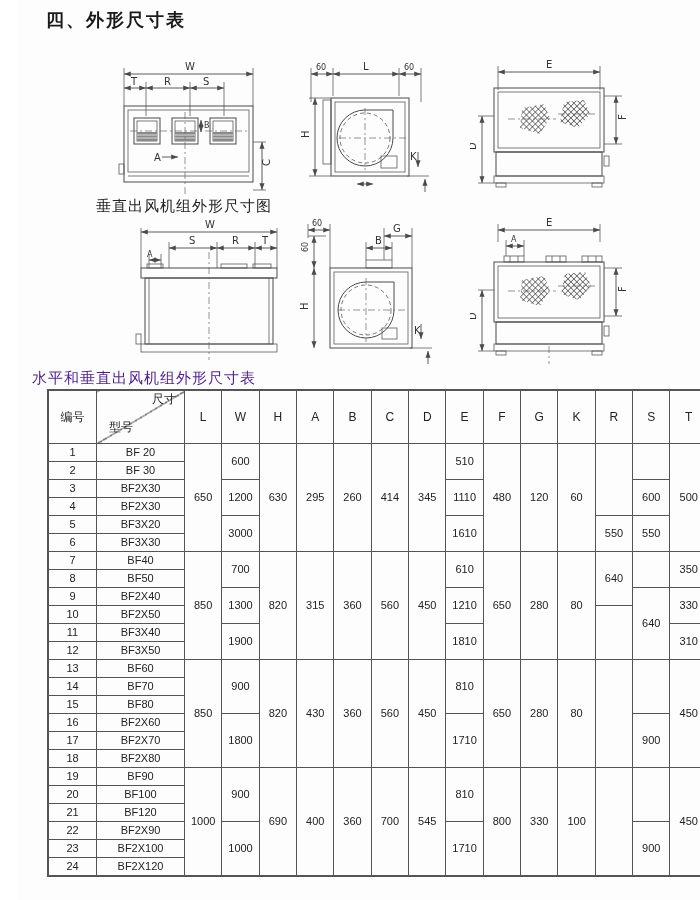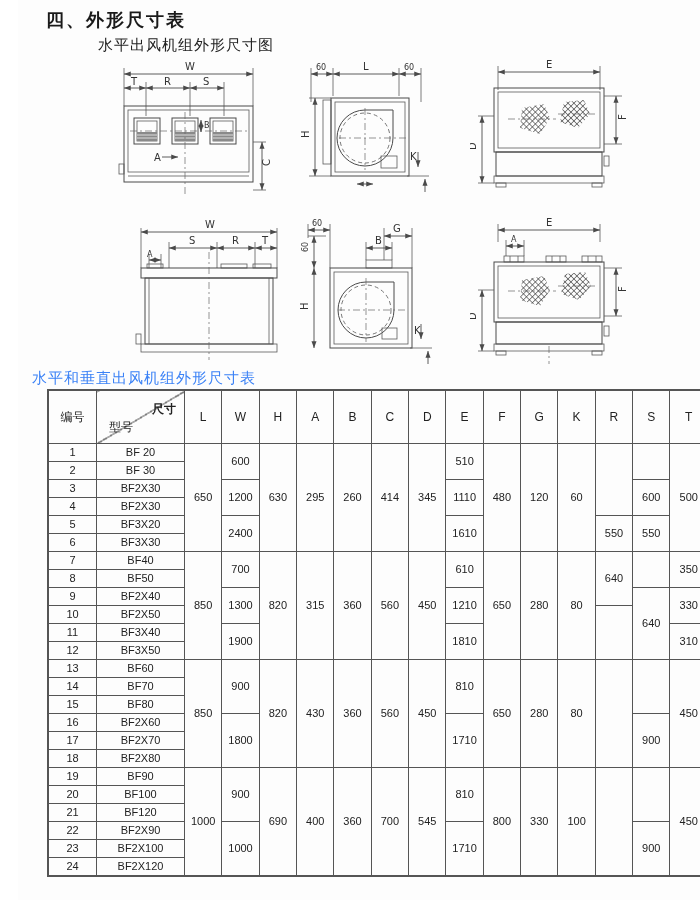--- a/index.html
+++ b/index.html
@@ -2,61 +2,60 @@
 <html><head>
 <meta charset="utf-8">
 <style>
   html,body{margin:0;padding:0;}
   body{background:#ffffff;font-family:"Liberation Sans","DejaVu Sans",sans-serif;color:#222;}
   .page{position:relative;width:700px;height:900px;background:#fdfdfd;overflow:hidden;margin-left:18px;}
   .page-title{position:absolute;left:28px;top:8px;font-size:18px;font-weight:bold;letter-spacing:2px;color:#1a1a1a;}
   .sub-title{position:absolute;font-size:15px;color:#222;letter-spacing:1px;}
   .sub-h{left:80px;top:36px;}
   .sub-v{left:78px;top:197px;}
-  .tbl-caption{position:absolute;left:14px;top:369px;font-size:15px;letter-spacing:1px;color:#3b82f6;}
+  .tbl-caption{position:absolute;left:14px;top:369px;font-size:15px;letter-spacing:1px;color:#4c1d95;}
   .diag{position:absolute;}
   
   .ln{stroke:#4a4a4a;stroke-width:1;fill:none;}
   .ln2{stroke:#5a5a5a;stroke-width:0.8;fill:none;}
   .dim{stroke:#4a4a4a;stroke-width:0.9;fill:none;marker-start:url(#arr);marker-end:url(#arr);}
   .dime{stroke:#4a4a4a;stroke-width:0.9;fill:none;marker-end:url(#arr);}
   .cl{stroke:#666;stroke-width:0.7;fill:none;stroke-dasharray:7 3 2 3;}
   .dash{stroke:#555;stroke-width:0.8;fill:none;stroke-dasharray:4 3;}
   .lbl{font-family:"DejaVu Sans",sans-serif;font-size:10px;fill:#333;}
   .lbs{font-family:"DejaVu Sans",sans-serif;font-size:8px;fill:#333;}
   .grille{fill:#8a8a8a;}
   
   .dim-table{position:absolute;left:30px;top:390px;border-collapse:collapse;table-layout:fixed;width:660px;font-size:11px;}
   .dim-table td,.dim-table th{border:1px solid #555;text-align:center;vertical-align:middle;padding:0;font-weight:normal;color:#222;overflow:hidden;}
   .dim-table thead th{height:52px;font-size:12px;}
   .dim-table tbody td{height:17px;line-height:17px;}
   .dim-table{outline:1px solid #555;}
   th.diag-cell{position:relative;background-image:linear-gradient(to bottom right,transparent 49.4%,#555 49.4%,#555 50.6%,transparent 50.6%);}
-  th.diag-cell .tr-lab{position:absolute;top:10px;right:8px;font-weight:bold;}
+  th.diag-cell .tr-lab{position:absolute;top:0;right:8px;}
   th.diag-cell .bl-lab{position:absolute;bottom:7px;left:12px;}
 </style>
 </head>
 <body>
 
 <div class="page">
 
   <svg width="0" height="0" style="position:absolute">
     <defs>
       <marker id="arr" viewBox="0 0 10 8" markerWidth="9" markerHeight="7" refX="8.6" refY="4" orient="auto-start-reverse">
         <path d="M0,0.8 L8.6,4 L0,7.2 Z" fill="#4a4a4a"></path>
       </marker>
       <pattern id="hatch" width="4.2" height="4.2" patternUnits="userSpaceOnUse" patternTransform="rotate(45)">
         <line x1="0" y1="0" x2="0" y2="4.2" stroke="#3a3a3a" stroke-width="1.2"></line>
         <line x1="0" y1="0" x2="4.2" y2="0" stroke="#3a3a3a" stroke-width="1.2"></line>
       </pattern>
     </defs>
   </svg>
 
   <div class="page-title">四、外形尺寸表</div>
-  <div class="sub-title sub-h">水平出风机组外形尺寸图</div>
 
   <svg class="diag" style="left:88px;top:58px" width="170" height="140" viewBox="0 0 170 140">
     <line class="ln2" x1="18" y1="48" x2="18" y2="10"></line>
       <line class="ln2" x1="147" y1="48" x2="147" y2="10"></line>
     <line class="ln2" x1="40" y1="58" x2="40" y2="24"></line>
       <line class="ln2" x1="84" y1="58" x2="84" y2="24"></line>
       <line class="ln2" x1="118" y1="58" x2="118" y2="24"></line>
     <line class="dim" x1="18" y1="16" x2="147" y2="16"></line>
     <text class="lbl" x="79" y="12">W</text>
     <line class="dim" x1="18" y1="30" x2="40" y2="30"></line>
@@ -147,20 +146,21 @@
     <line class="ln2" x1="24" y1="58" x2="8" y2="58"></line>
       <line class="ln2" x1="24" y1="125" x2="8" y2="125"></line>
     <line class="dim" x1="12" y1="58" x2="12" y2="125"></line>
     <text class="lbl" transform="rotate(-90 6 92)" x="6" y="92">D</text>
     <line class="ln2" x1="134" y1="38" x2="152" y2="38"></line>
       <line class="ln2" x1="134" y1="86" x2="152" y2="86"></line>
     <line class="dim" x1="146" y1="38" x2="146" y2="86"></line>
     <text class="lbl" transform="rotate(-90 156 62)" x="156" y="62">F</text>
   </svg>
 
+  <div class="sub-title sub-v">垂直出风机组外形尺寸图</div>
 
   <svg class="diag" style="left:103px;top:218px" width="178" height="144" viewBox="0 0 178 144">
     <line class="ln2" x1="20" y1="10" x2="20" y2="50"></line>
       <line class="ln2" x1="156" y1="10" x2="156" y2="50"></line>
     <line class="ln2" x1="48" y1="24" x2="48" y2="50"></line>
       <line class="ln2" x1="96" y1="24" x2="96" y2="50"></line>
       <line class="ln2" x1="134" y1="24" x2="134" y2="50"></line>
     <line class="dim" x1="20" y1="14" x2="156" y2="14"></line>
     <text class="lbl" x="84" y="10">W</text>
     <line class="dim" x1="48" y1="30" x2="96" y2="30"></line>
@@ -331,21 +331,21 @@
           <td rowspan="2">1110</td>
           <td rowspan="2">600</td>
         </tr>
         <tr>
           <td>4</td>
           <td>BF2X30</td>
         </tr>
         <tr>
           <td>5</td>
           <td>BF3X20</td>
-          <td rowspan="2">2400</td>
+          <td rowspan="2">3000</td>
           <td rowspan="2">1610</td>
           <td rowspan="2">550</td>
           <td rowspan="2">550</td>
         </tr>
         <tr>
           <td>6</td>
           <td>BF3X30</td>
         </tr>
         <tr>
           <td>7</td>

